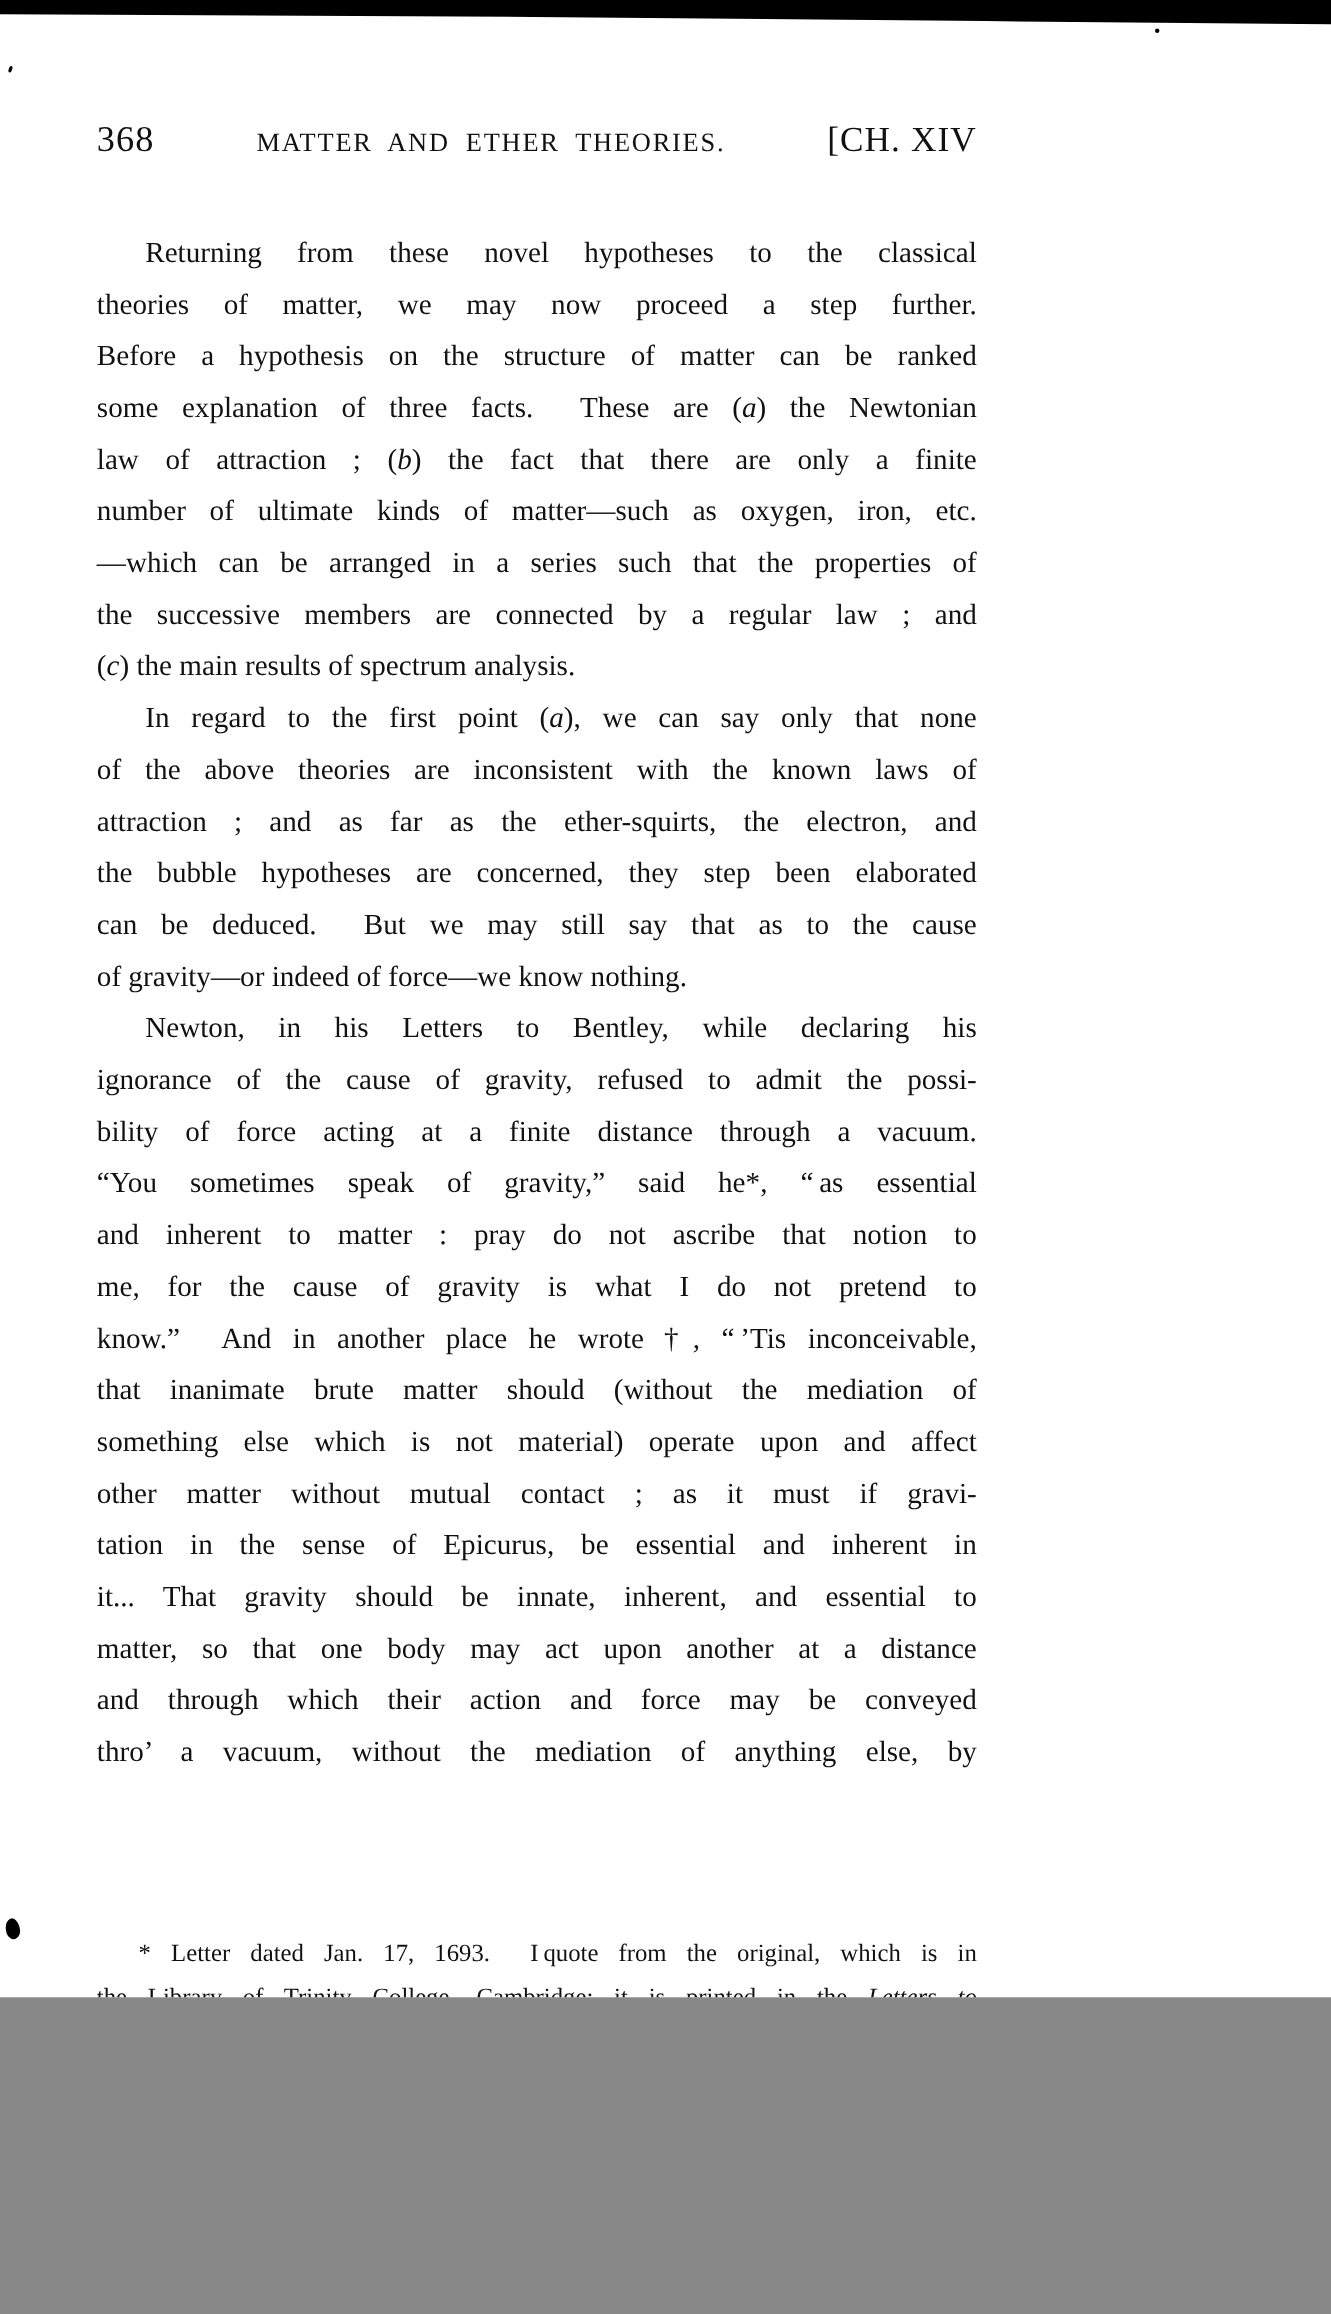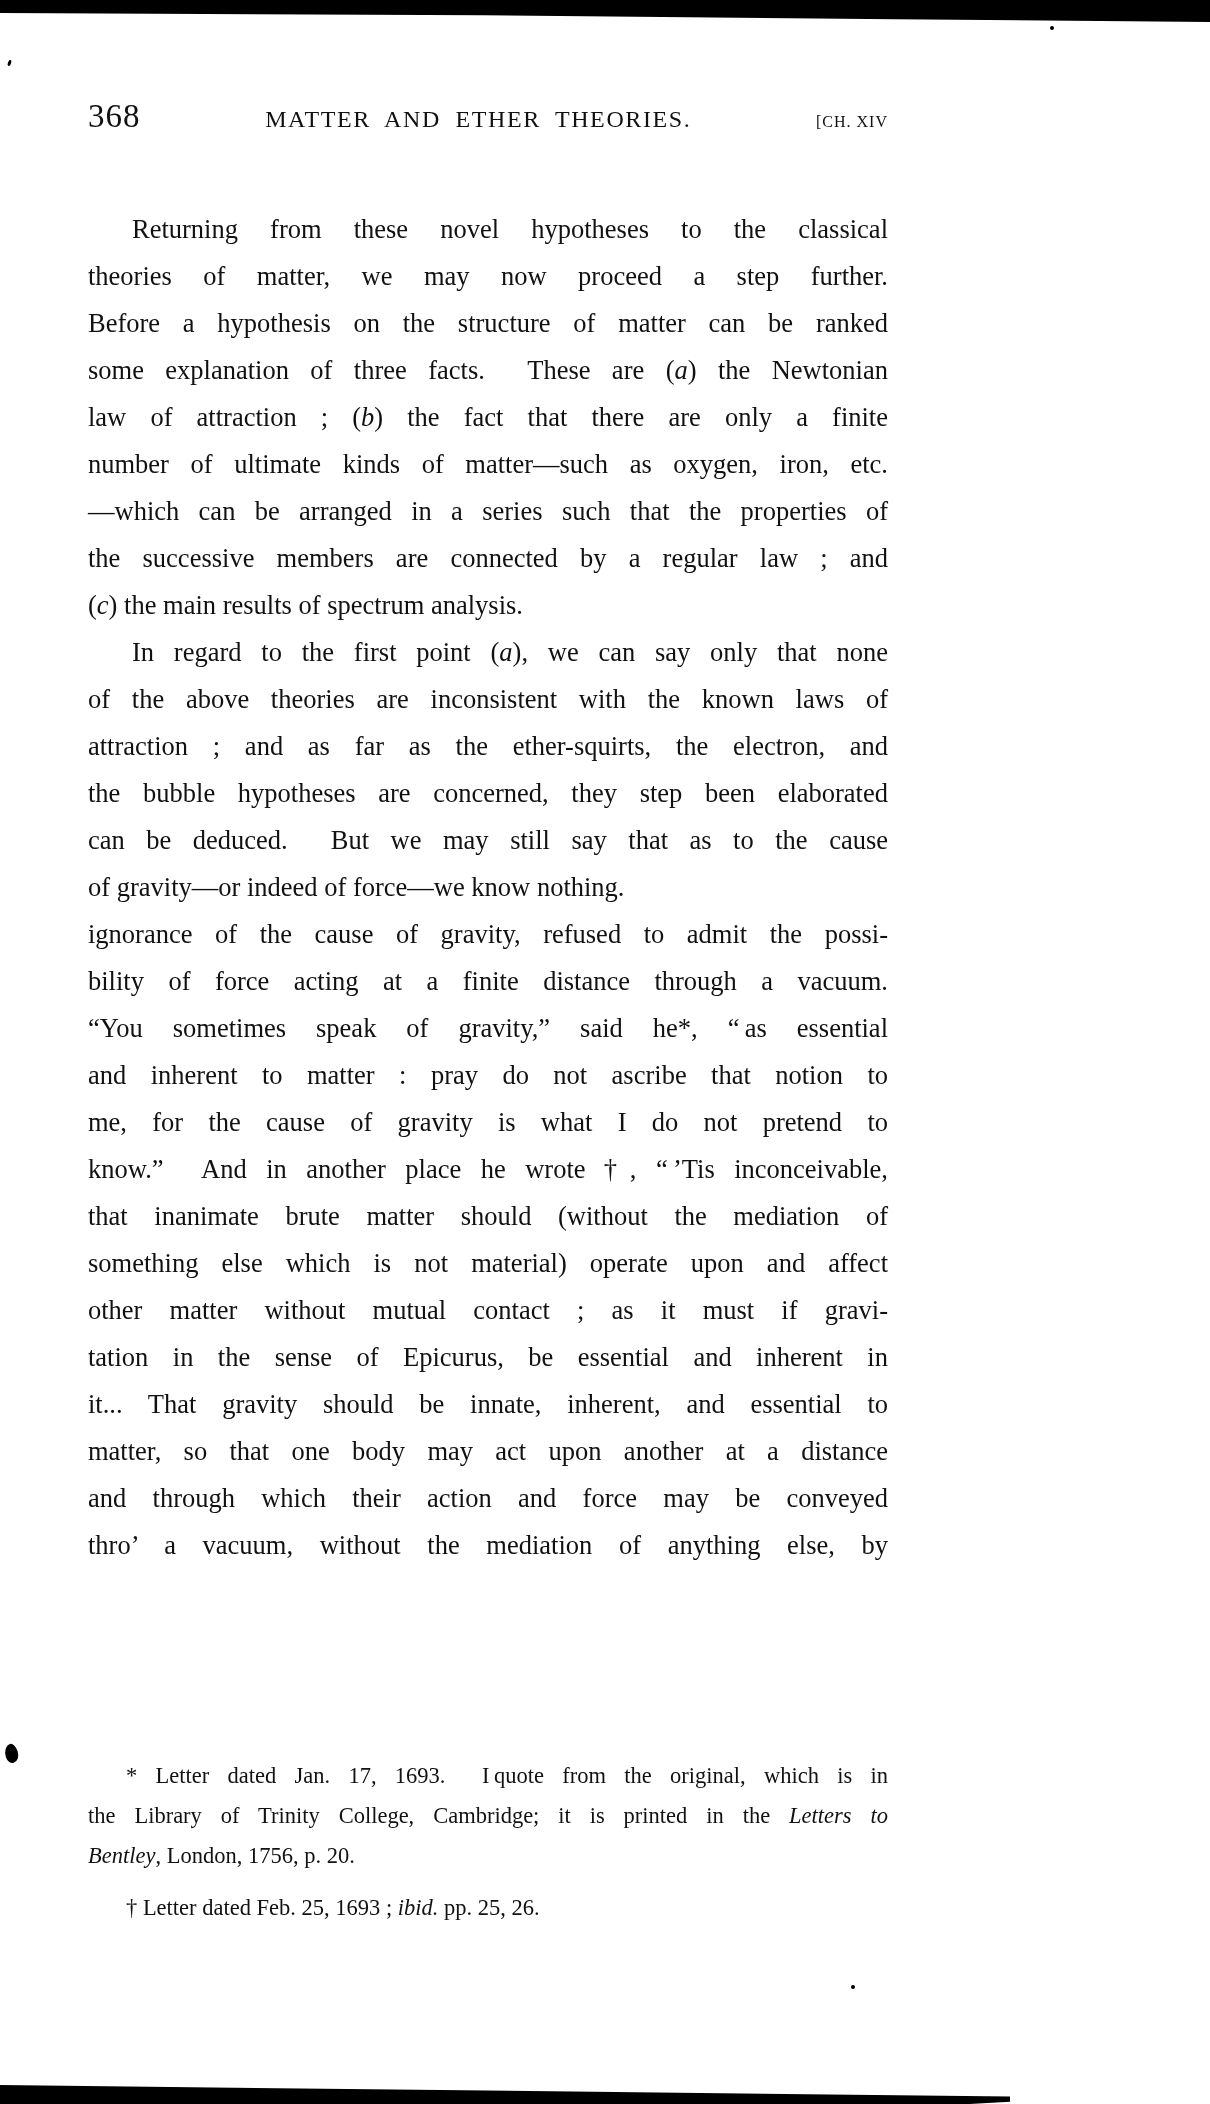--- a/index.html
+++ b/index.html
@@ -3,21 +3,21 @@
 <meta charset="utf-8">
 <style>
   html,body{margin:0;padding:0;}
   body{
     --ink:#111111; --paper:#ffffff; --artifact:#000000;
     background:#888;
     font-family:"Liberation Serif","DejaVu Serif",serif;
   }
   .page{
     position:relative;
-    width:1210px; height:2104px;
+    width:1210px; height:1816px;
     background:var(--paper);
     color:var(--ink);
     overflow:hidden;
     margin:0 auto;
   }
   
   .bar-top{
     position:absolute; top:0; left:0; width:1210px; height:24px;
     background:var(--artifact);
     clip-path:polygon(0 0,100% 0,100% 92%,74% 80%,40% 64%,0 54%);
@@ -37,21 +37,21 @@
   .speck.s1{left:1050px; top:26px;  width:4px; height:4px;}
   .speck.s2{left:8px;    top:60px;  width:3px; height:6px; transform:rotate(20deg); border-radius:40%;}
   .speck.s3{left:851px;  top:1985px;width:4px; height:4px;}
   
   .header{
     position:absolute; top:98px; left:88px; width:800px;
     display:flex; justify-content:space-between; align-items:baseline;
   }
   .page-num{font-size:33px; letter-spacing:1px;}
   .running-title{font-size:24px; letter-spacing:1.6px; word-spacing:7px;text-align:right;}
-  .chapter{font-size:16px; letter-spacing:1px;margin-top:10px;}
+  .chapter{font-size:32px; letter-spacing:1px;margin-top:10px;}
   
   .bodytext{
     position:absolute; left:88px; top:206px; width:800px;
     font-size:26.5px; line-height:47px;
   }
   .footnotes{
     position:absolute; left:88px; top:1744px; width:800px;
     font-size:22.5px; line-height:40px;
   }
   .line{text-align:justify; text-align-last:justify;}
@@ -87,20 +87,21 @@
       <div class="line"><span>number of ultimate kinds of matter—such as oxygen, iron, etc.</span></div>
       <div class="line"><span>—which can be arranged in a series such that the properties of</span></div>
       <div class="line"><span>the successive members are connected by a regular law ; and</span></div>
       <div class="line last"><span>(</span><span class="it">c</span><span>) the main results of spectrum analysis.</span></div>
       <div class="line indent"><span>In regard to the first point (</span><span class="it">a</span><span>), we can say only that none</span></div>
       <div class="line"><span>of the above theories are inconsistent with the known laws of</span></div>
       <div class="line"><span>attraction ; and as far as the ether-squirts, the electron, and</span></div>
       <div class="line"><span>the bubble hypotheses are concerned, they step been elaborated</span></div>
       <div class="line"><span>can be deduced.&nbsp; But we may still say that as to the cause</span></div>
       <div class="line last"><span>of gravity—or indeed of force—we know nothing.</span></div>
+      <div class="line indent"><span>Newton, in his Letters to Bentley, while declaring his</span></div>
       <div class="line"><span>ignorance of the cause of gravity, refused to admit the possi-</span></div>
       <div class="line"><span>bility of force acting at a finite distance through a vacuum.</span></div>
       <div class="line"><span>“You sometimes speak of gravity,” said he*, “ as essential</span></div>
       <div class="line"><span>and inherent to matter : pray do not ascribe that notion to</span></div>
       <div class="line"><span>me, for the cause of gravity is what I do not pretend to</span></div>
       <div class="line"><span>know.”&nbsp; And in another place he wrote †, “ ’Tis inconceivable,</span></div>
       <div class="line"><span>that inanimate brute matter should (without the mediation of</span></div>
       <div class="line"><span>something else which is not material) operate upon and affect</span></div>
       <div class="line"><span>other matter without mutual contact ; as it must if gravi-</span></div>
       <div class="line"><span>tation in the sense of Epicurus, be essential and inherent in</span></div>

